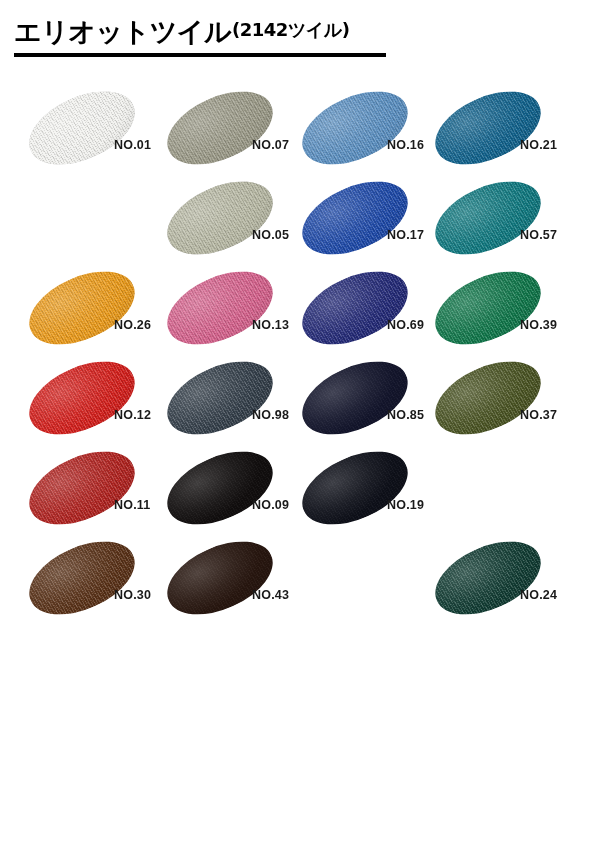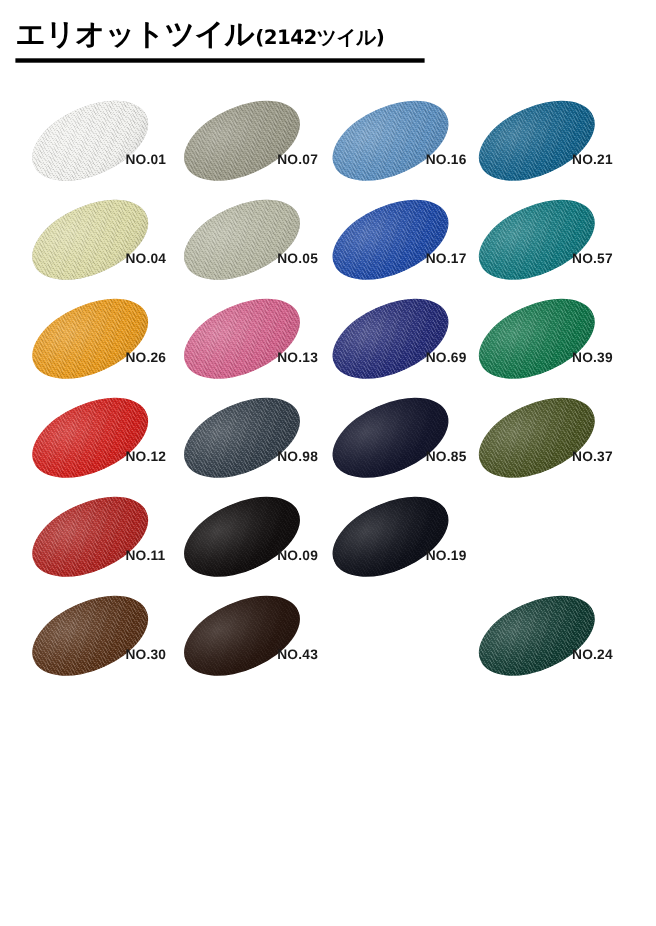--- a/index.html
+++ b/index.html
@@ -17,21 +17,21 @@
 
   
   .header {
     position: absolute;
     left: 14px;
     top: 18px;
     width: 372px;
   }
   .title-line {
     display: flex;
-    align-items: flex-end;
+    align-items: flex-start;
     white-space: nowrap;
   }
   .title-main {
     font-family: "DejaVu Sans", sans-serif;
     font-size: 27px;
     font-weight: 700;
     letter-spacing: -0.5px;
     color: #000000;
     line-height: 1.05;
   }
@@ -208,31 +208,20 @@
             <div class="base" style="background: rgb(17, 98, 140);"></div>
             <div class="weave"></div>
             <div class="twill"></div>
             <div class="sheen"></div>
           </div>
         </div>
         <div class="label">NO.21</div>
       </div>
     </div>
     <div class="row">
-      <div class="cell c0">
-        <div class="swatch-wrap">
-          <div class="swatch light">
-            <div class="base" style="background: rgb(220, 219, 166);"></div>
-            <div class="weave"></div>
-            <div class="twill"></div>
-            <div class="sheen"></div>
-          </div>
-        </div>
-        <div class="label">NO.04</div>
-      </div>
       <div class="cell c1">
         <div class="swatch-wrap">
           <div class="swatch light">
             <div class="base" style="background: rgb(183, 184, 164);"></div>
             <div class="weave"></div>
             <div class="twill"></div>
             <div class="sheen"></div>
           </div>
         </div>
         <div class="label">NO.05</div>

